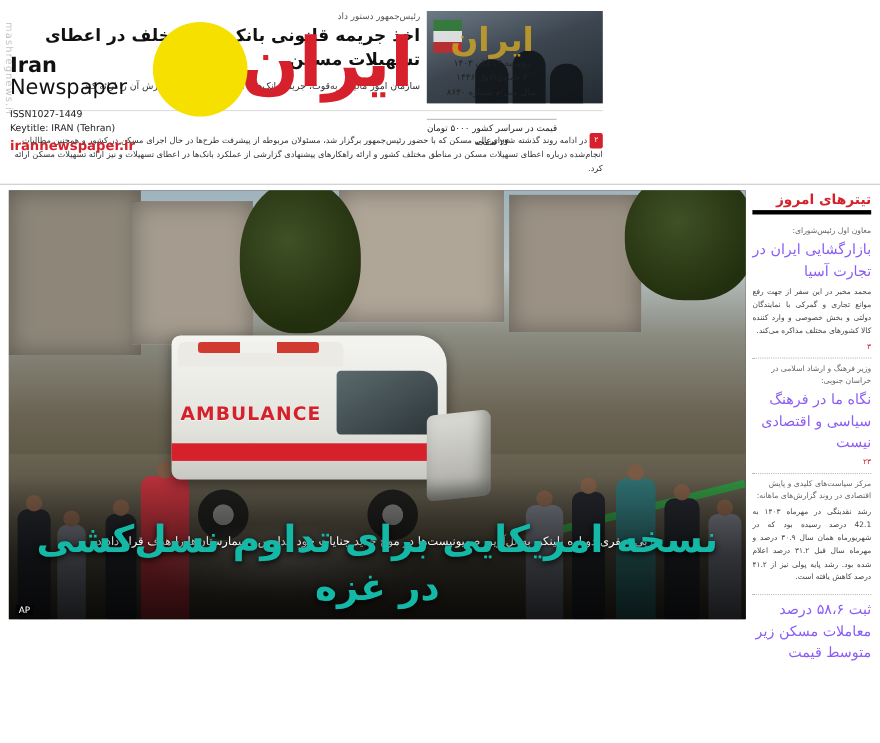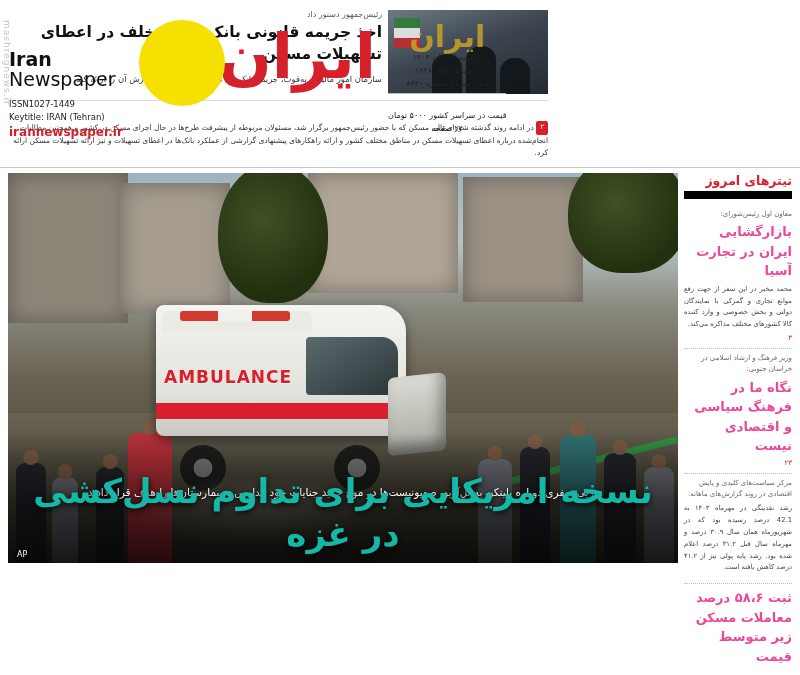--- a/index.html
+++ b/index.html
@@ -109,22 +109,22 @@
     font-size: 8px;
     line-height: 1.6;
     color: #222;
     text-align: center;
     margin-top: 10px;
     margin-left: 6px;
   }
   .dateblock div { white-space: nowrap; }
   .price-line {
     border-top: 1px solid #bbb;
-    margin-top: 3px;
-    padding-top: 16px;
+    margin-top: 18px;
+    padding-top: 2px;
   }
   .arabic-logo {
     font-size: 30px;
     color: #c9a227;
     font-weight: bold;
     opacity: 0.85;
     line-height: 1;
     margin-top: 2px;
   }
 
@@ -215,39 +215,39 @@
   }
   .sidebar {
     width: 108px;
     flex: none;
     text-align: right;
   }
   .sidebar-title {
     color: #d6202b;
     font-size: 12.5px;
     font-weight: bold;
-    border-bottom: 8px solid #000000;
+    border-bottom: 4px solid #000000;
     padding-bottom: 3px;
     margin-bottom: 6px;
   }
   .side-item {
     border-bottom: 1px dotted #bbb;
     padding: 4px 0 6px 0;
   }
   .side-kicker {
     font-size: 7px;
     color: #666;
     line-height: 1.6;
     margin-bottom: 2px;
   }
   .side-head {
     font-size: 13px;
-    font-weight: bold;
+    font-weight: normal;
     line-height: 1.5;
-    color: #ec4899;
+    color: #8b5cf6;
   }
   .side-body {
     font-size: 6.8px;
     line-height: 1.75;
     color: #444;
     margin-top: 3px;
     text-align: justify;
   }
   .side-page {
     color: #d6202b;

